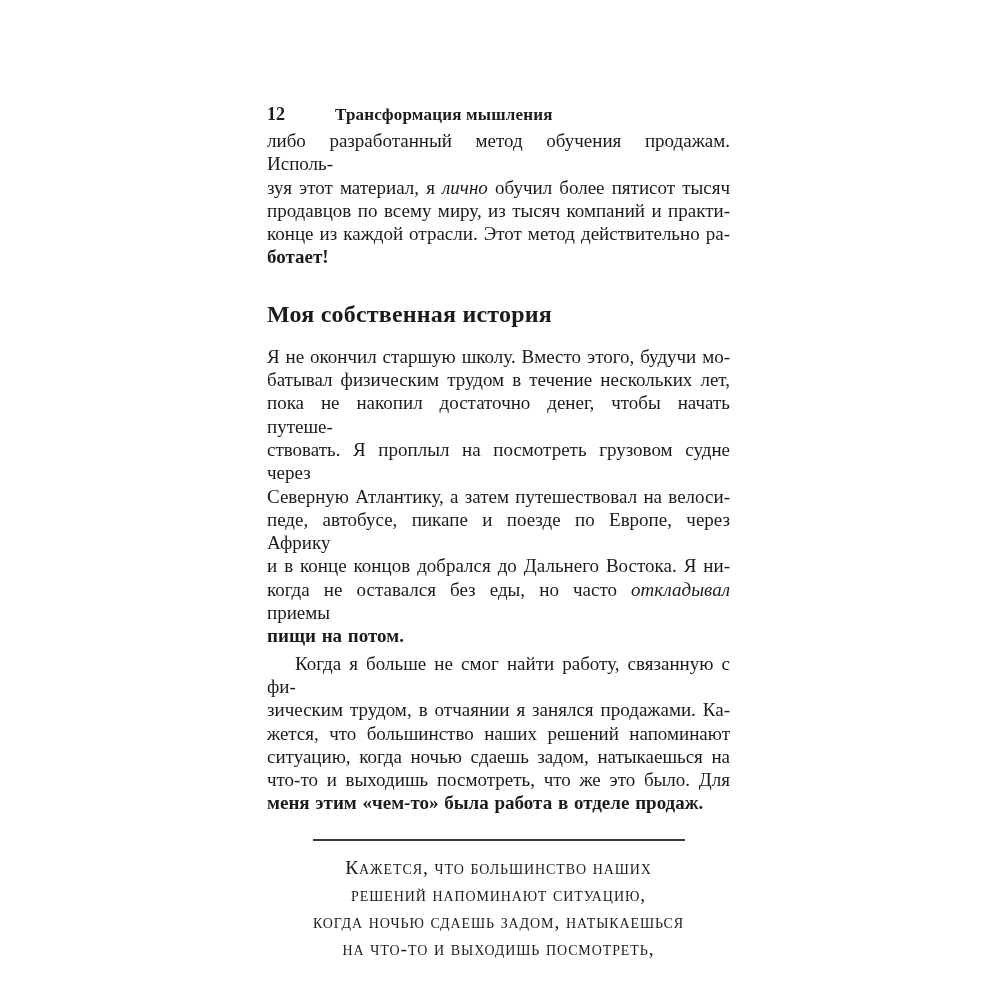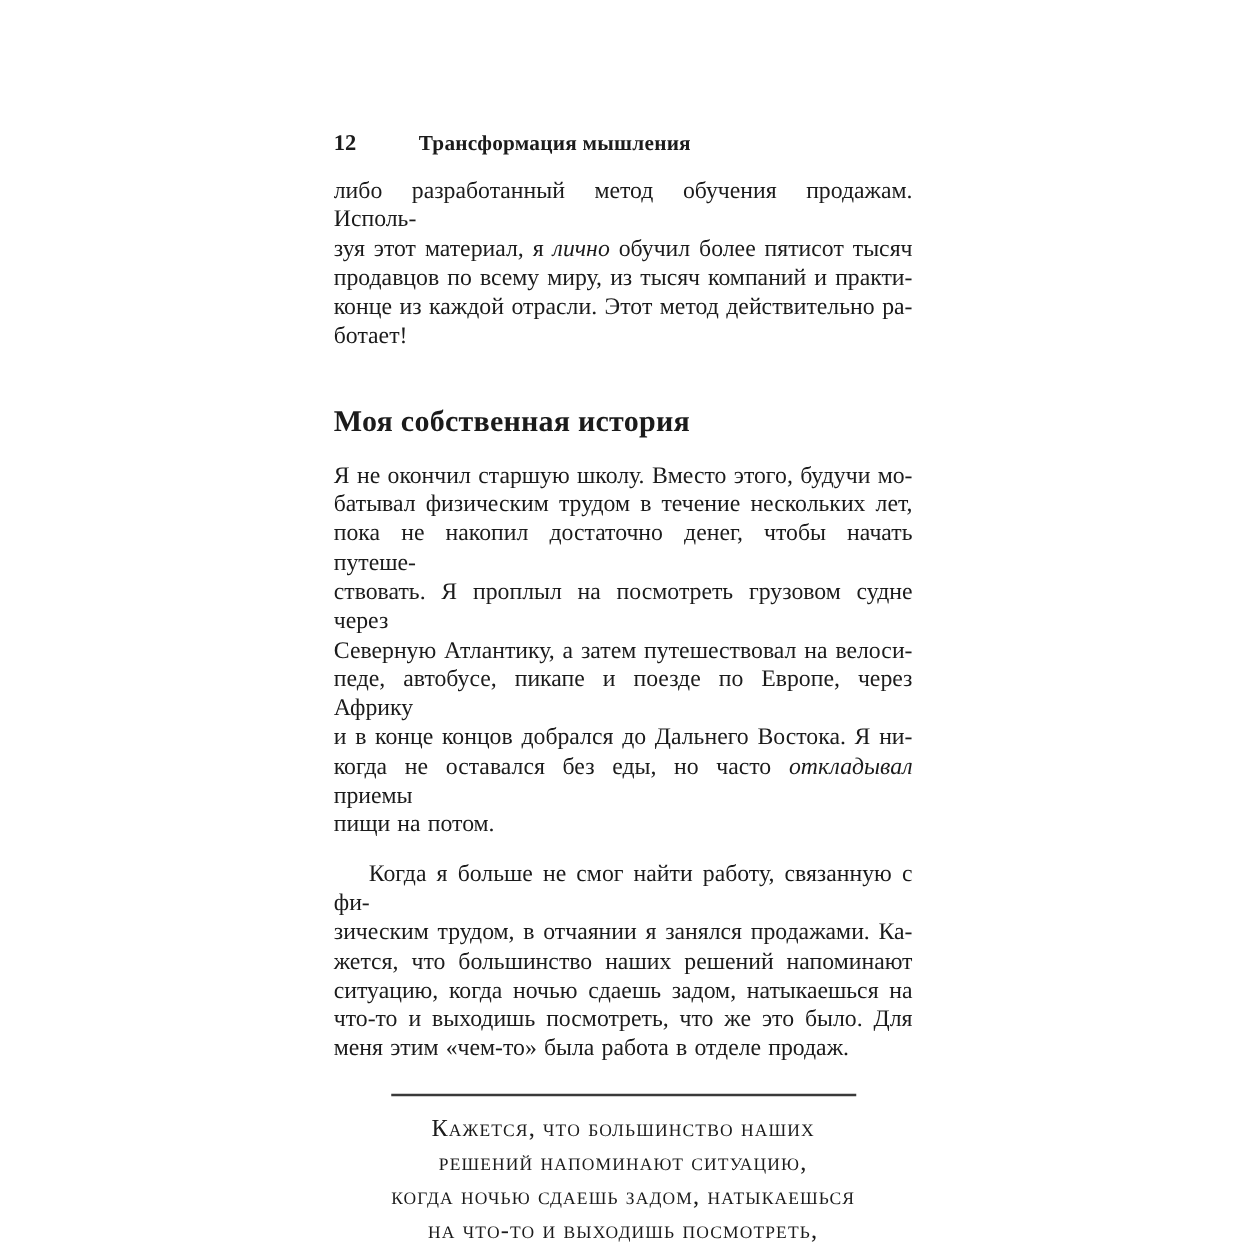--- a/index.html
+++ b/index.html
@@ -22,33 +22,33 @@
   }
   .running-header {
     display: flex;
     align-items: baseline;
     font-weight: bold;
     font-size: 17px;
     line-height: 20px;
   }
   .page-number { width: 68px; font-size: 18px; }
   .running-head { letter-spacing: 0.2px; }
-  .para { margin-top: 16px; }
+  .para { margin-top: 4px; }
   .para.first { }
   .line {
     font-size: 19px;
     line-height: 23.3px;
     text-align: justify;
     text-align-last: justify;
     word-spacing: 1px;
   }
-  .line.last { text-align-last: left; }
+  .line.last { text-align-last: left; font-weight: bold; }
   .line.indented { text-indent: 28px; }
   .section-heading {
-    margin-top: 44px;
+    margin-top: 32px;
     margin-bottom: 17px;
     font-size: 24px;
     font-weight: bold;
     letter-spacing: 0.2px;
   }
   .pull-quote {
     margin-top: 24px;
     width: 372px;
     margin-left: auto;
     margin-right: auto;

